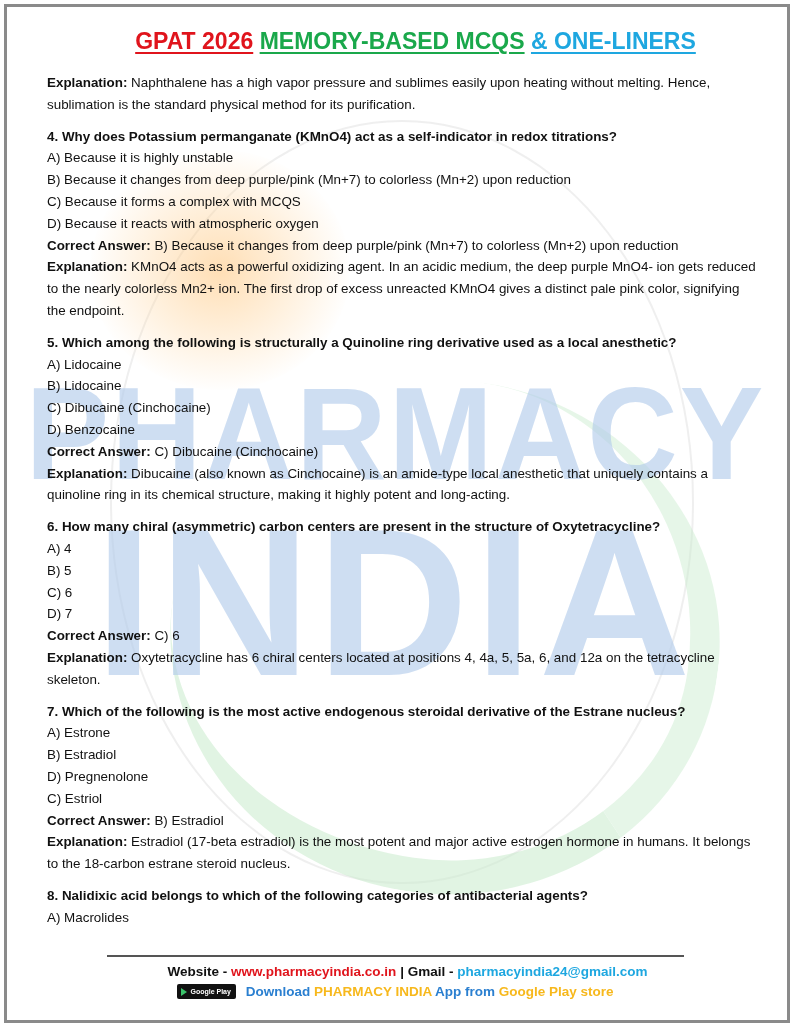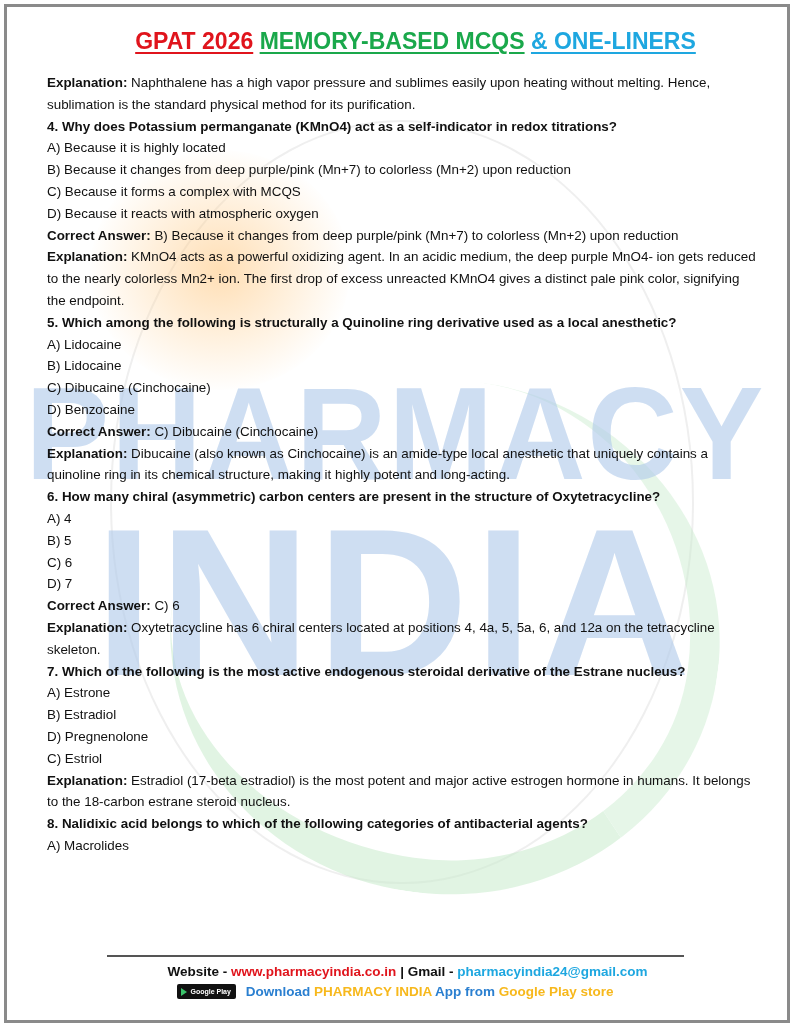--- a/index.html
+++ b/index.html
@@ -45,21 +45,21 @@
       font-size: 23px; font-weight: bold; line-height: 30px; padding-left: 20px;
     }
     .title span { text-decoration: underline; text-underline-offset: 3px; text-decoration-thickness: 2px; }
     .t-red { color: #e0141c; }
     .t-green { color: #1aa84b; }
     .t-blue { color: #1ea7e0; }
 
     .doc { position: absolute; left: 47px; top: 72px; width: 710px; font-size: 13.4px; line-height: 21.8px; }
     .line { white-space: nowrap; }
     .wrap { white-space: normal; }
-    .q { font-weight: bold; }
+    .q { font-weight: bold; margin-top: 10px; }
     .b { font-weight: bold; }
     .block { margin-bottom: 0; }
 
     .footer-rule {
       position: absolute; left: 107px; top: 955px; width: 577px; height: 2px; background: #555;
     }
     .footer-line1 {
       position: absolute; left: 12px; width: 791px; top: 963px; text-align: center;
       font-size: 13.5px; font-weight: bold; line-height: 18px;
     }
@@ -102,21 +102,21 @@
 
 <div class="doc">
 
   <div class="wrap">
     <span class="b">Explanation:</span>
     <span>Naphthalene has a high vapor pressure and sublimes easily upon heating without melting. Hence, sublimation is the standard physical method for its purification.</span>
   </div>
 
   <div class="block">
     <div class="q line">4. Why does Potassium permanganate (KMnO4) act as a self-indicator in redox titrations?</div>
-    <div class="line">A) Because it is highly located</div>
+    <div class="line">A) Because it is highly unstable</div>
     <div class="line">B) Because it changes from deep purple/pink (Mn+7) to colorless (Mn+2) upon reduction</div>
     <div class="line">C) Because it forms a complex with MCQS</div>
     <div class="line">D) Because it reacts with atmospheric oxygen</div>
     <div class="line">
       <span class="b">Correct Answer:</span>
       <span>B) Because it changes from deep purple/pink (Mn+7) to colorless (Mn+2) upon reduction</span>
     </div>
     <div class="wrap">
       <span class="b">Explanation:</span>
       <span>KMnO4 acts as a powerful oxidizing agent. In an acidic medium, the deep purple MnO4- ion gets reduced to the nearly colorless Mn2+ ion. The first drop of excess unreacted KMnO4 gives a distinct pale pink color, signifying the endpoint.</span>
@@ -154,20 +154,24 @@
       <span>Oxytetracycline has 6 chiral centers located at positions 4, 4a, 5, 5a, 6, and 12a on the tetracycline skeleton.</span>
     </div>
   </div>
 
   <div class="block">
     <div class="q line">7. Which of the following is the most active endogenous steroidal derivative of the Estrane nucleus?</div>
     <div class="line">A) Estrone</div>
     <div class="line">B) Estradiol</div>
     <div class="line">D) Pregnenolone</div>
     <div class="line">C) Estriol</div>
+    <div class="line">
+      <span class="b">Correct Answer:</span>
+      <span>B) Estradiol</span>
+    </div>
     <div class="wrap">
       <span class="b">Explanation:</span>
       <span>Estradiol (17-beta estradiol) is the most potent and major active estrogen hormone in humans. It belongs to the 18-carbon estrane steroid nucleus.</span>
     </div>
   </div>
 
   <div class="block">
     <div class="q line">8. Nalidixic acid belongs to which of the following categories of antibacterial agents?</div>
     <div class="line">A) Macrolides</div>
   </div>

